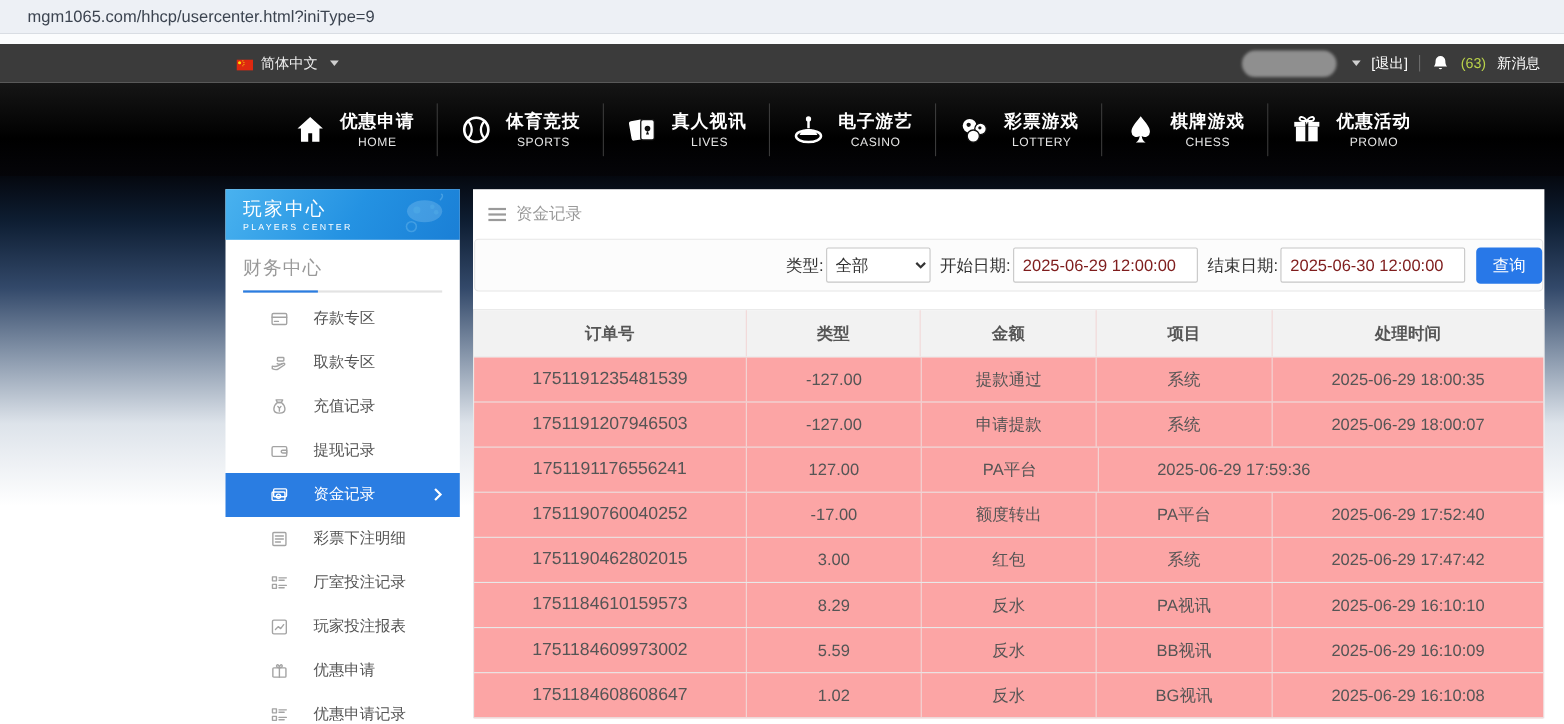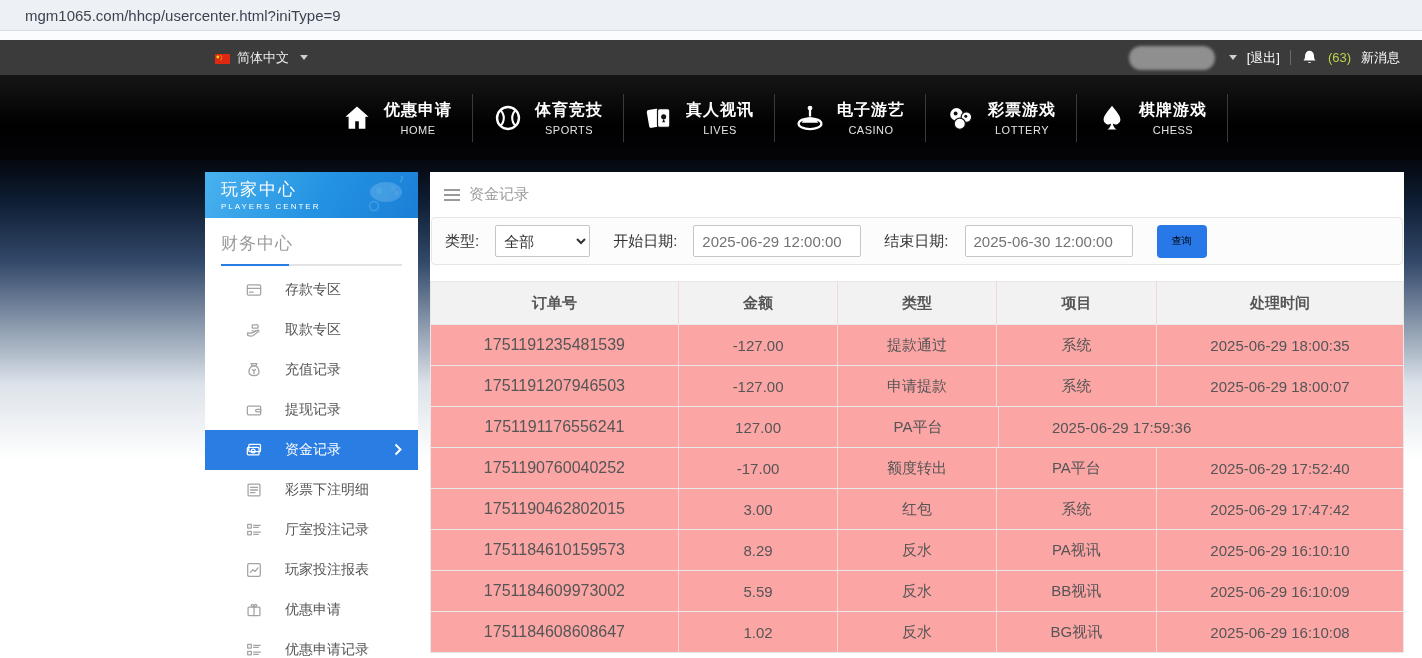--- a/index.html
+++ b/index.html
@@ -53,28 +53,28 @@
   .sb-item.active{background:#2a7de2;color:#fff;}
   .sb-item.active .icon svg{stroke:#fff;}
   .sb-item .chev{position:absolute;right:16px;top:13px;display:none;}
   .sb-item.active .chev{display:block;}
   
   .content{position:absolute;left:430px;top:172px;width:974px;bottom:0;background:#fff;z-index:2;}
   .breadcrumb{height:45px;display:flex;align-items:center;gap:9px;padding-left:14px;color:#9a9a9a;font-size:15px;}
   .burger{width:16px;height:12px;display:flex;flex-direction:column;justify-content:space-between;}
   .burger i{height:2px;background:#9a9a9a;display:block;}
   .filterbox{margin:0 1px 16px 1px;height:48px;border:1px solid #e6e6e6;border-radius:4px;background:#fcfcfc;
-             display:flex;align-items:center;padding-left:13px;box-sizing:border-box;gap:16px;}
+             display:flex;align-items:center;padding-left:13px;box-sizing:border-box;gap:2px;justify-content:flex-end;}
   .flabel{color:#333;font-size:15px;}
   select.ftype{width:95px;height:32px;border:1px solid #c6c6c6;border-radius:2px;font-size:15px;color:#333;
                background:#fff;padding:0 4px;font-family:inherit;}
-  input.fdate{width:150px;height:30px;border:1px solid #c6c6c6;border-radius:2px;font-size:15px;color:#737373;
+  input.fdate{width:150px;height:30px;border:1px solid #c6c6c6;border-radius:2px;font-size:15px;color:#7f1d1d;
               padding:0 8px;font-family:inherit;}
-  .btn-search{margin-left:8px;background:#2878e8;color:#000000;border:none;border-radius:4px;height:33px;
-              padding:0 15px;font-size:10px;cursor:pointer;font-family:Liberation Mono, monospace;}
+  .btn-search{margin-left:8px;background:#2878e8;color:#ffffff;border:none;border-radius:4px;height:33px;
+              padding:0 15px;font-size:15px;cursor:pointer;font-family:Liberation Mono, monospace;}
   
   .tbl{margin-top:13px;border:1px solid #e8e8e8;border-bottom:none;}
   .tr{display:flex;height:40px;border-bottom:1px solid #e8e8e8;background:#fca5a5;}
   .tr.head{height:42px;background:#f2f2f2;font-weight:bold;color:#555;}
   .td{display:flex;align-items:center;justify-content:center;font-size:15px;color:#555;
       border-right:1px solid #f2d8d8;box-sizing:border-box;}
   .td:last-child{border-right:none;}
   .c0{width:25.5%;font-size:16px;}
   .c1{width:16.4%;}
   .c2{width:16.3%;}
@@ -183,20 +183,32 @@
       <div class="nav-item">
         <span class="nav-icon"><svg viewBox="0 0 20 20">
             <path d="M10 1.8C6.4 6.4 4.4 8.5 4.4 11.3a3.1 3.1 0 0 0 5 2.4c-.2 1.9-1.1 3.2-2.4 4h6c-1.3-.8-2.2-2.1-2.4-4a3.1 3.1 0 0 0 5-2.4c0-2.8-2-4.9-5.6-9.5z" fill="#fff"></path>
           </svg></span>
         <div>
           <div class="nav-zh">棋牌游戏</div>
           <div class="nav-en">CHESS</div>
         </div>
       </div>
       <div class="nav-div"></div>
+      <div class="nav-item">
+        <span class="nav-icon"><svg viewBox="0 0 20 20">
+            <rect x="3.4" y="8.2" width="13.2" height="8.8" fill="#fff"></rect>
+            <rect x="2.4" y="5.2" width="15.2" height="2.9" fill="#fff"></rect>
+            <rect x="9.1" y="5.2" width="1.8" height="11.8" fill="#0a0a0a"></rect>
+            <path d="M7.1 4.6C5.6 4.6 5 2.6 6.5 2.3 8 2.1 9.5 3.6 10 5.1c.5-1.5 2-3 3.5-2.8 1.5.3.9 2.3-.6 2.3z" fill="none" stroke="#fff" stroke-width="1.2"></path>
+          </svg></span>
+        <div>
+          <div class="nav-zh">优惠活动</div>
+          <div class="nav-en">PROMO</div>
+        </div>
+      </div>
     </div>
 </div>
 
 <div class="hero"></div>
 
 <div class="sidebar">
   <div class="sb-head">
     <div class="sb-title">玩家中心</div>
     <div class="sb-sub">PLAYERS CENTER</div>
     <span class="sb-pad-icon"><svg width="52" height="38" viewBox="0 0 52 38">
@@ -320,22 +332,22 @@
     </select>
     <span class="flabel" style="margin-left:7px;">开始日期:</span>
     <input class="fdate" value="2025-06-29 12:00:00" style="">
     <span class="flabel" style="margin-left:7px;">结束日期:</span>
     <input class="fdate" value="2025-06-30 12:00:00" style="">
     <button class="btn-search">查询</button>
   </div>
   <div class="tbl">
       <div class="tr head">
         <div class="td c0">订单号</div>
+        <div class="td c2">类型</div>
         <div class="td c1">金额</div>
-        <div class="td c2">类型</div>
         <div class="td c3">项目</div>
         <div class="td c4">处理时间</div>
       </div>
       <div class="tr">
         <div class="td c0">1751191235481539</div>
         <div class="td c1">-127.00</div>
         <div class="td c2">提款通过</div>
         <div class="td c3">系统</div>
         <div class="td c4">2025-06-29 18:00:35</div>
       </div>

